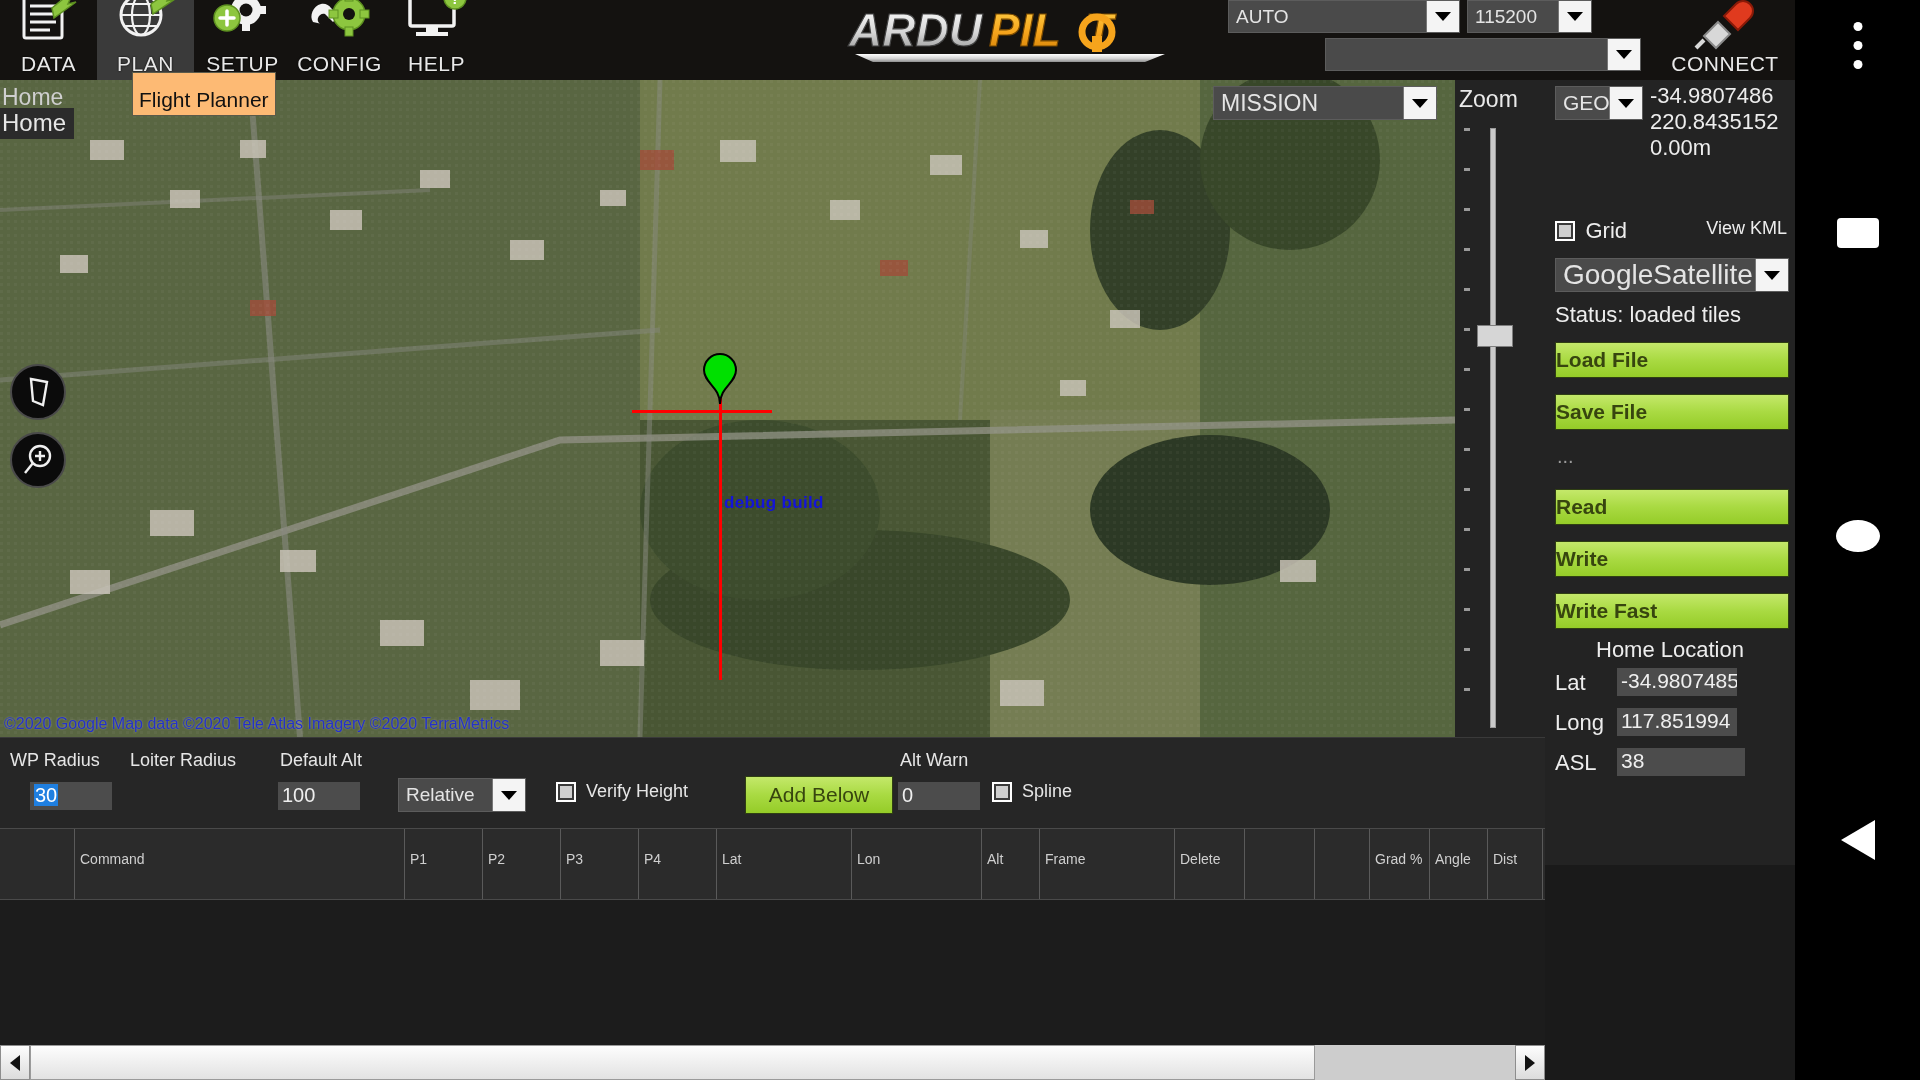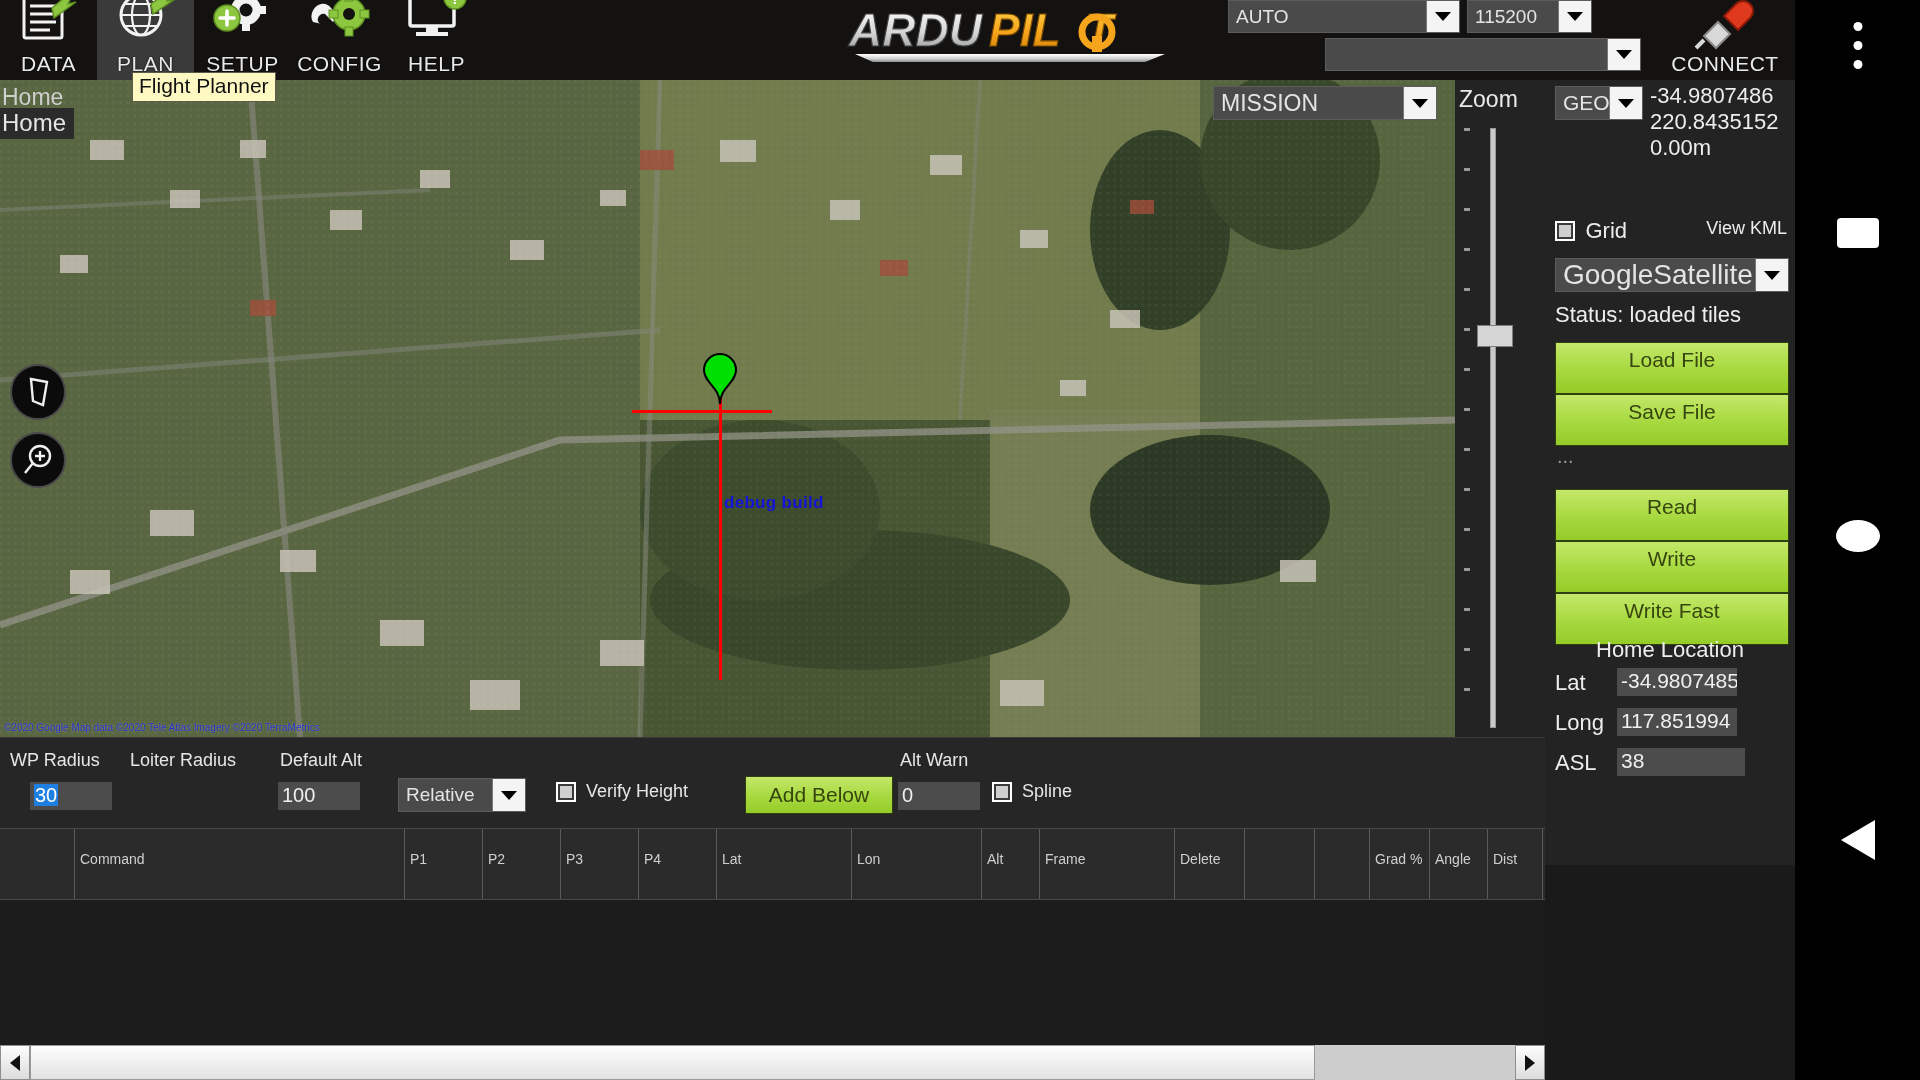--- a/index.html
+++ b/index.html
@@ -62,22 +62,22 @@
   .connect-area {
     position: absolute; left: 1655px; top: 0; width: 140px; height: 80px;
     display: flex; flex-direction: column; align-items: center; justify-content: flex-end;
     padding-bottom: 4px; cursor: pointer;
   }
   .connect-area .clabel { color: #e9e9e9; font-size: 21px; letter-spacing: .5px; }
   .plug-icon { position: absolute; top: -4px; left: 50%; transform: translateX(-50%); width: 62px; height: 54px; }
 
   .tooltip {
     position: absolute; left: 132px; top: 72px; z-index: 40;
-    background: #fef9c3; border: 1px solid #5a5a4a; color: #111;
-    font-size: 21px; padding: 1px 6px 3px 6px; line-height: 24px;
+    background: #fdba74; border: 1px solid #5a5a4a; color: #111;
+    font-size: 21px; padding: 15px 6px 3px 6px; line-height: 24px;
     white-space: nowrap;
   }
 
   
   .maparea {
     position: absolute; left: 0px; top: 80px; width: 1455px; height: 657px;
     overflow: hidden; background: #5a6a4a;
   }
   .map-canvas { position: absolute; inset: 0; }
 
@@ -90,21 +90,21 @@
 
   .circle-btn {
     position: absolute; width: 56px; height: 56px; border-radius: 50%;
     background: #0b0b0b; border: 2px solid #4a4a4a;
     display: flex; align-items: center; justify-content: center; cursor: pointer;
   }
   #poly-btn { left: 10px; top: 284px; }
   #zoomin-btn { left: 10px; top: 352px; }
 
   .attrib {
-    position: absolute; left: 4px; bottom: 4px; color: #2431c9; font-size: 10px;
+    position: absolute; left: 4px; bottom: 4px; color: #2431c9; font-size: 16px;
     text-shadow: 0 0 2px rgba(255,255,255,.35); white-space: nowrap;
     font-family: "Liberation Sans", sans-serif;
   }
 
   .wp-marker { position: absolute; left: 702px; top: 273px; width: 36px; height: 52px; }
   .crosshair-h { position: absolute; left: 702px; top: 330px; width: 140px; height: 3px; background: #ff0000; transform: translateX(-50%); }
   .crosshair-v { position: absolute; left: 719px; top: 290px; width: 3px; height: 310px; background: #ff0000; }
   .debug-build {
     position: absolute; left: 724px; top: 413px; color: #1414d8;
     font-size: 17px; font-weight: bold; letter-spacing: .3px;
@@ -149,24 +149,24 @@
     box-shadow: inset 0 0 0 2px #3a3a3a;
   }
   .grid-row .lbl { color: #ededed; font-size: 22px; margin-left: 6px; }
   .viewkml { position: absolute; right: 2px; top: 0px; color: #ededed; font-size: 18px; cursor: pointer; }
 
   .maptype-combo { position: absolute; left: 10px; top: 178px; width: 234px; height: 34px; }
   .maptype-combo .ctext { font-size: 28px; }
   .status-line { position: absolute; left: 10px; top: 222px; color: #ededed; font-size: 22px; }
 
   .gbtn {
-    position: absolute; left: 10px; width: 234px; height: 52px;
+    position: absolute; left: 10px; width: 234px; height: 36px;
     background: linear-gradient(180deg,#c4e86a 0%,#a9da42 50%,#95cc28 100%);
     border: 1px solid #2f3f12; color: #37450f; font-size: 21px;
-    text-align: center; line-height: 34px; cursor: pointer;
+    line-height: 34px; cursor: pointer; font-weight: bold;
   }
   #btn-loadfile { top: 262px; }
   #btn-savefile { top: 314px; }
   .dots { position: absolute; left: 12px; top: 365px; color: #9a9a9a; font-size: 20px; }
   #btn-read     { top: 409px; }
   #btn-write    { top: 461px; }
   #btn-writefast{ top: 513px; }
 
   .homeloc-title { position: absolute; left: 0; right: 0; top: 557px; text-align: center; color: #ededed; font-size: 22px; }
   .hl-row { position: absolute; left: 10px; height: 32px; }

